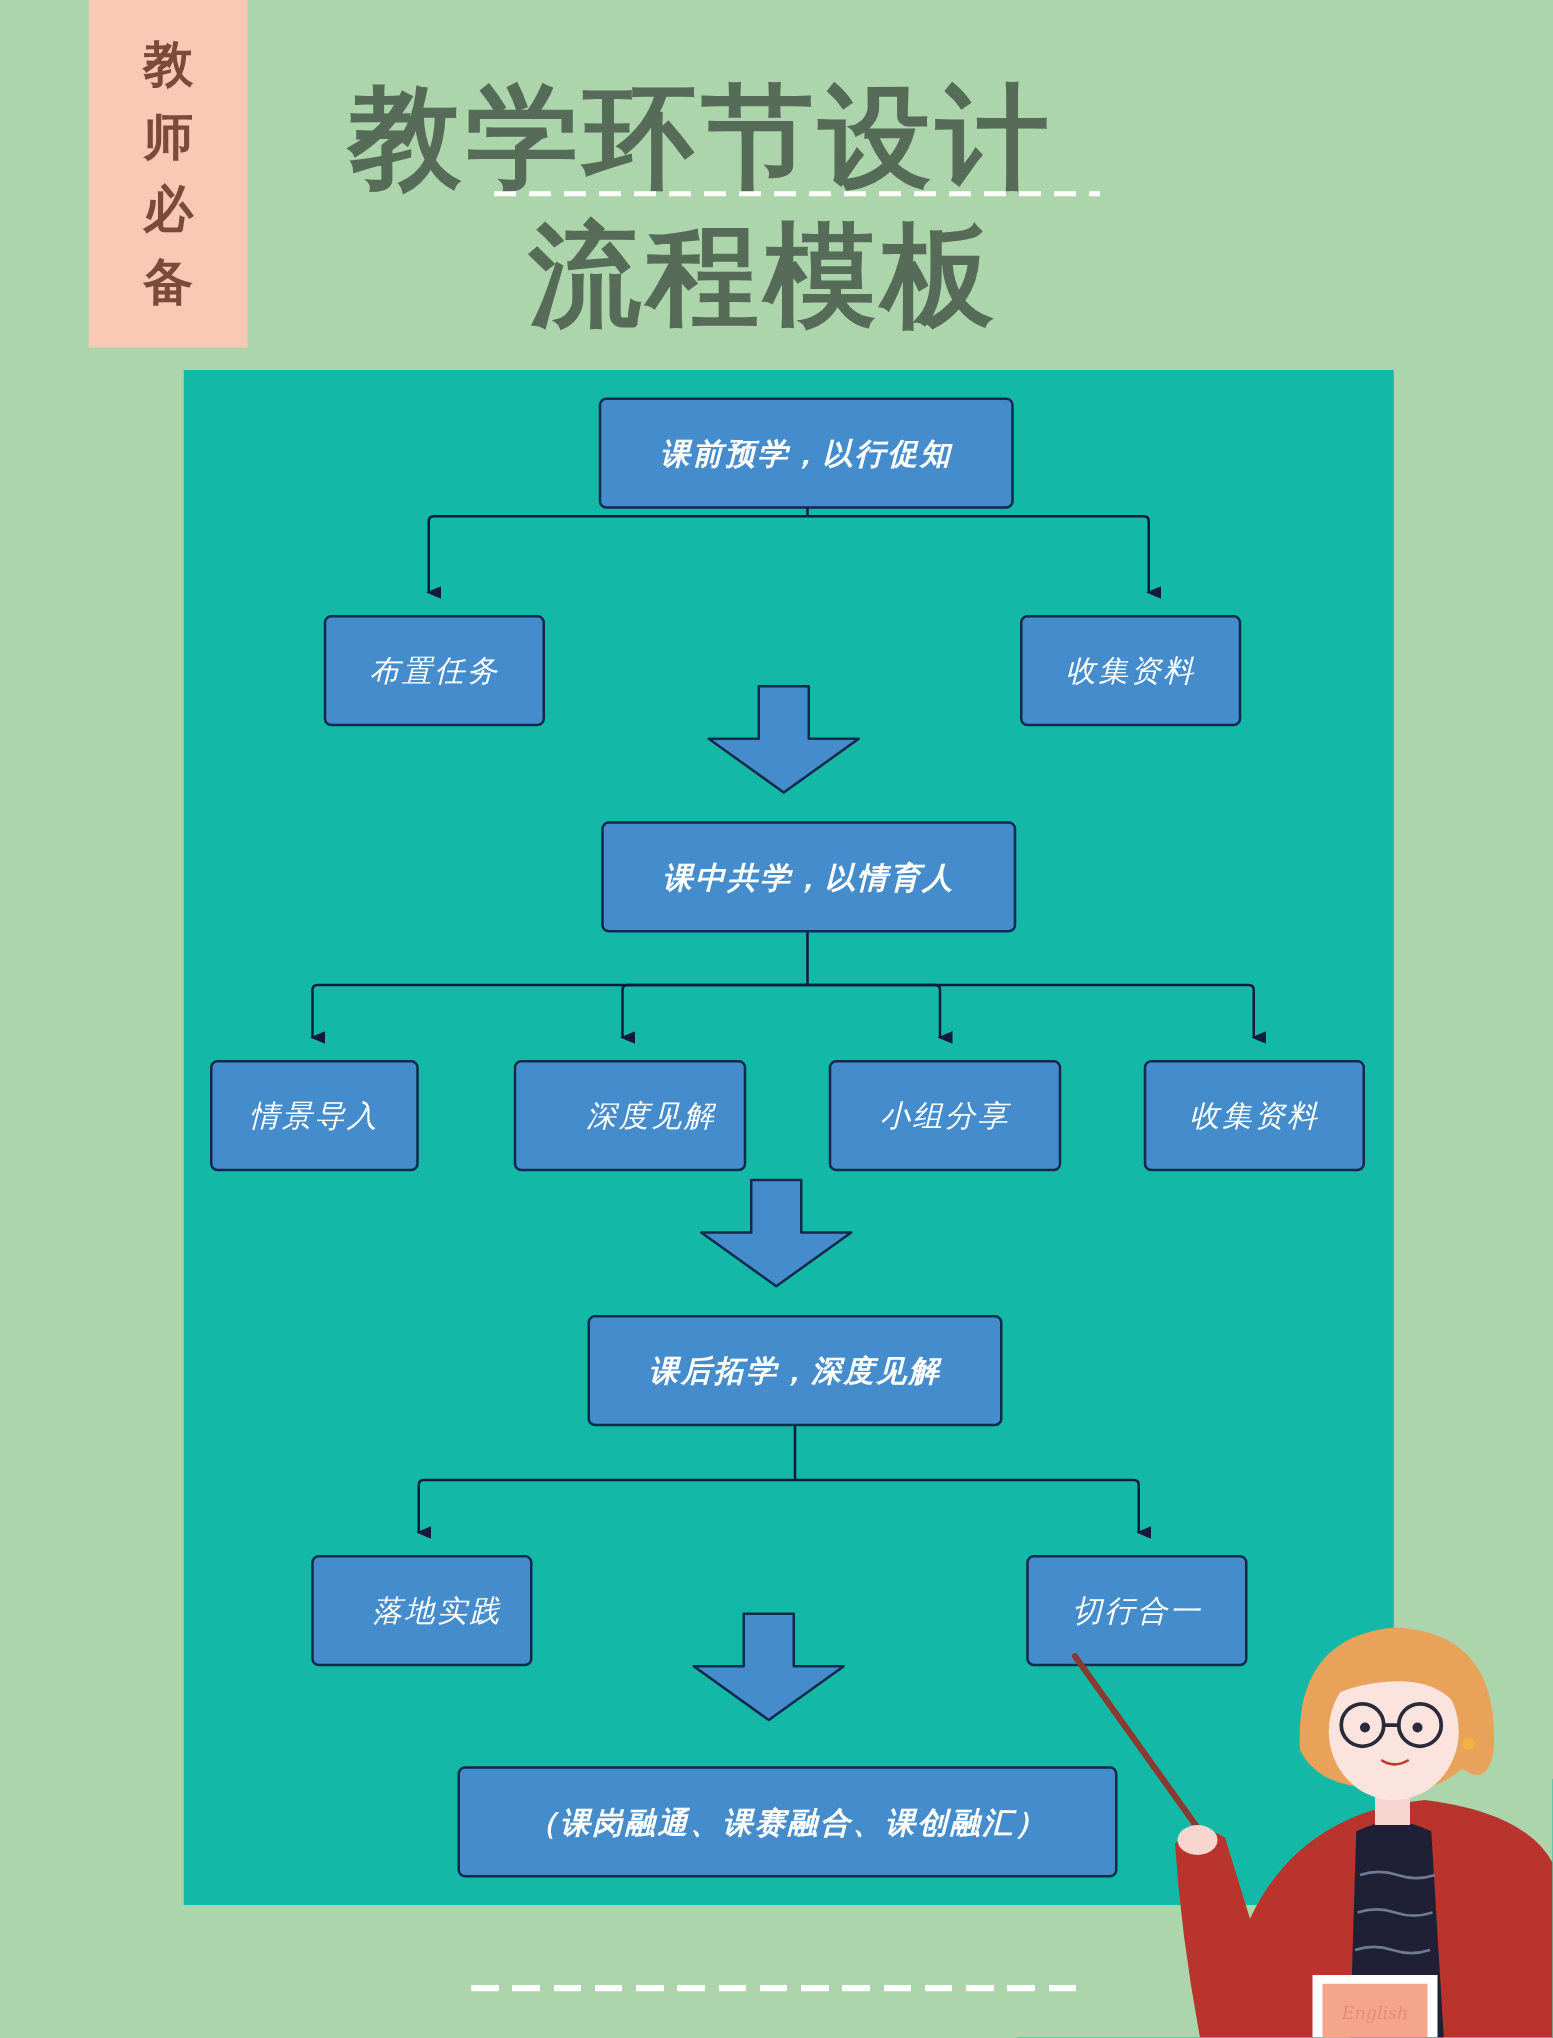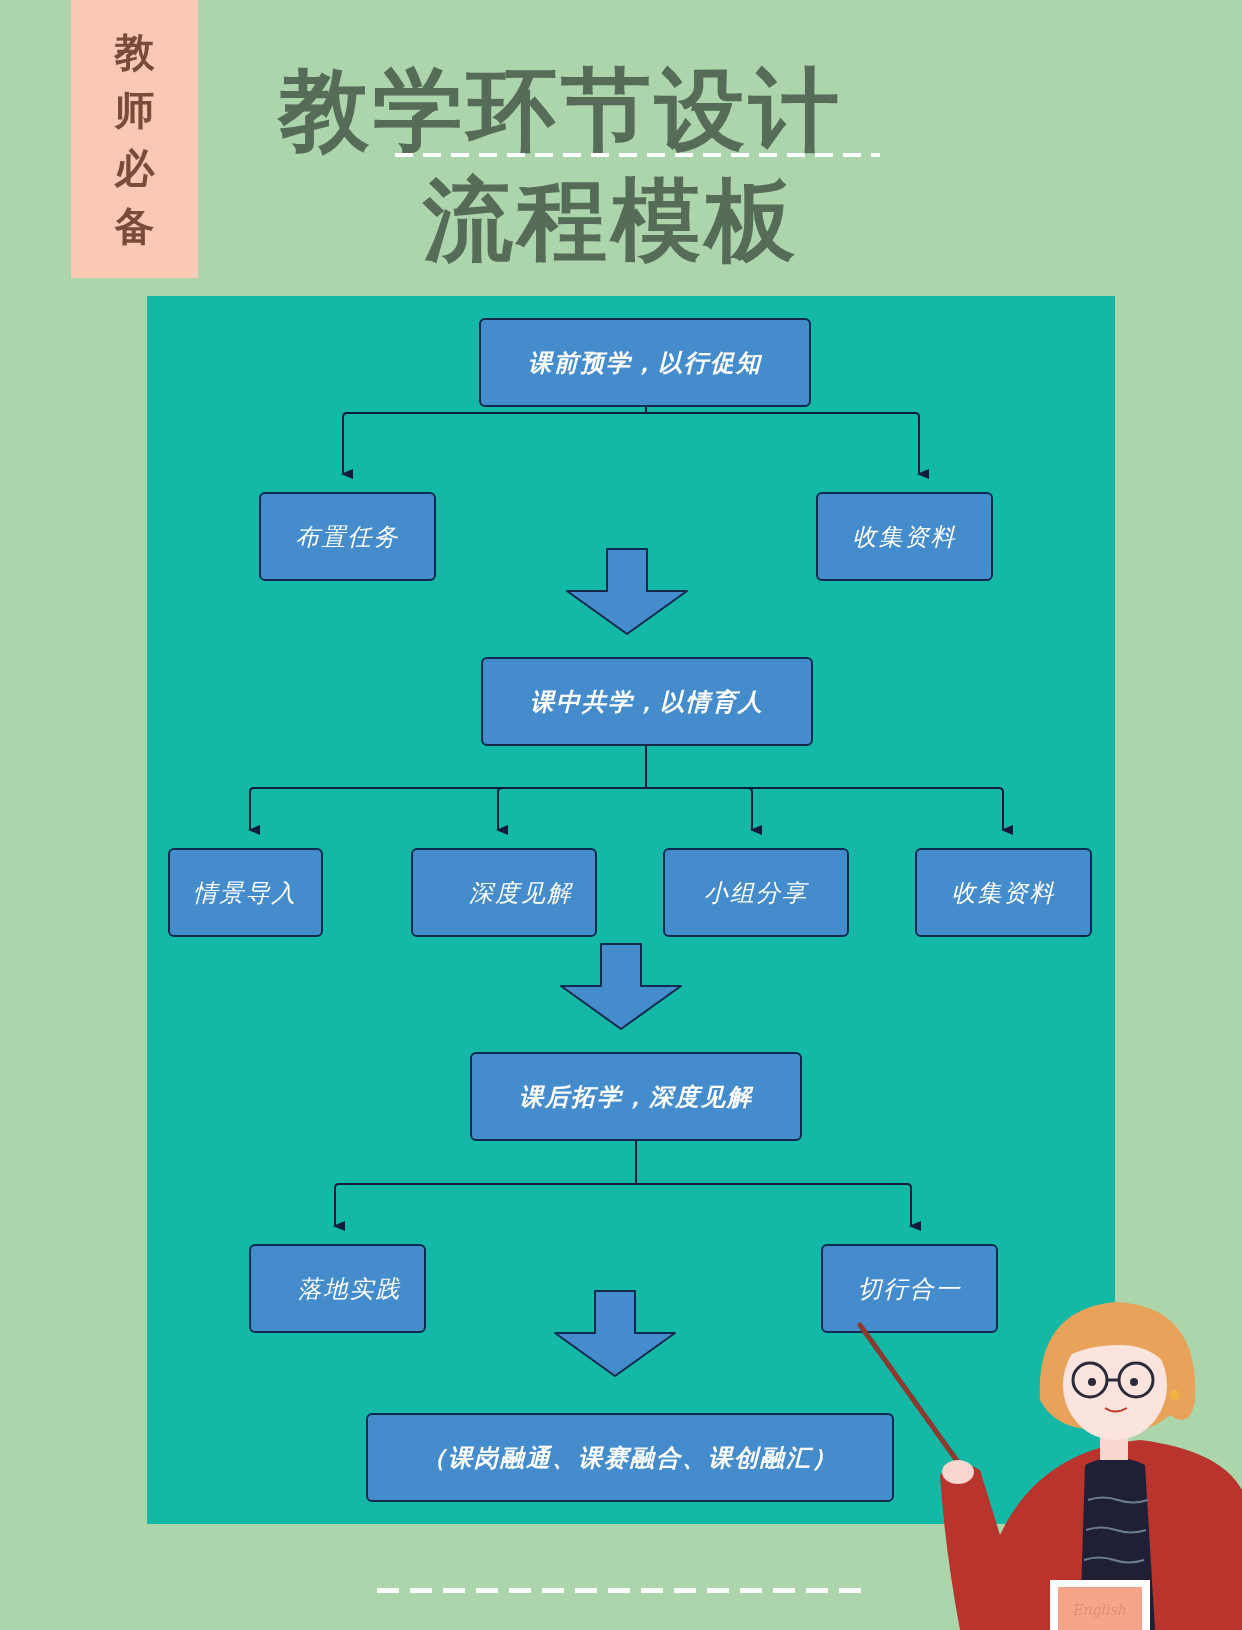--- a/index.html
+++ b/index.html
@@ -94,21 +94,21 @@
   <div class="node" style="left:112px;top:196px;width:177px;height:89px;">
     <span>布置任务</span>
   </div>
   <div class="node" style="left:669px;top:196px;width:177px;height:89px;">
     <span>收集资料</span>
   </div>
 
   <div class="node main" style="left:334px;top:361px;width:332px;height:89px;">
     <span>课中共学，以情育人</span>
   </div>
-  <div class="node" style="left:21px;top:552px;width:155px;height:89px;">
+  <div class="node" style="left:21px;top:552px;width:167px;height:89px;">
     <span>情景导入</span>
   </div>
   <div class="node" style="left:264px;top:552px;width:186px;height:89px;padding-left:34px;">
     <span>深度见解</span>
   </div>
   <div class="node" style="left:516px;top:552px;width:186px;height:89px;">
     <span>小组分享</span>
   </div>
   <div class="node" style="left:768px;top:552px;width:177px;height:89px;">
     <span>收集资料</span>

